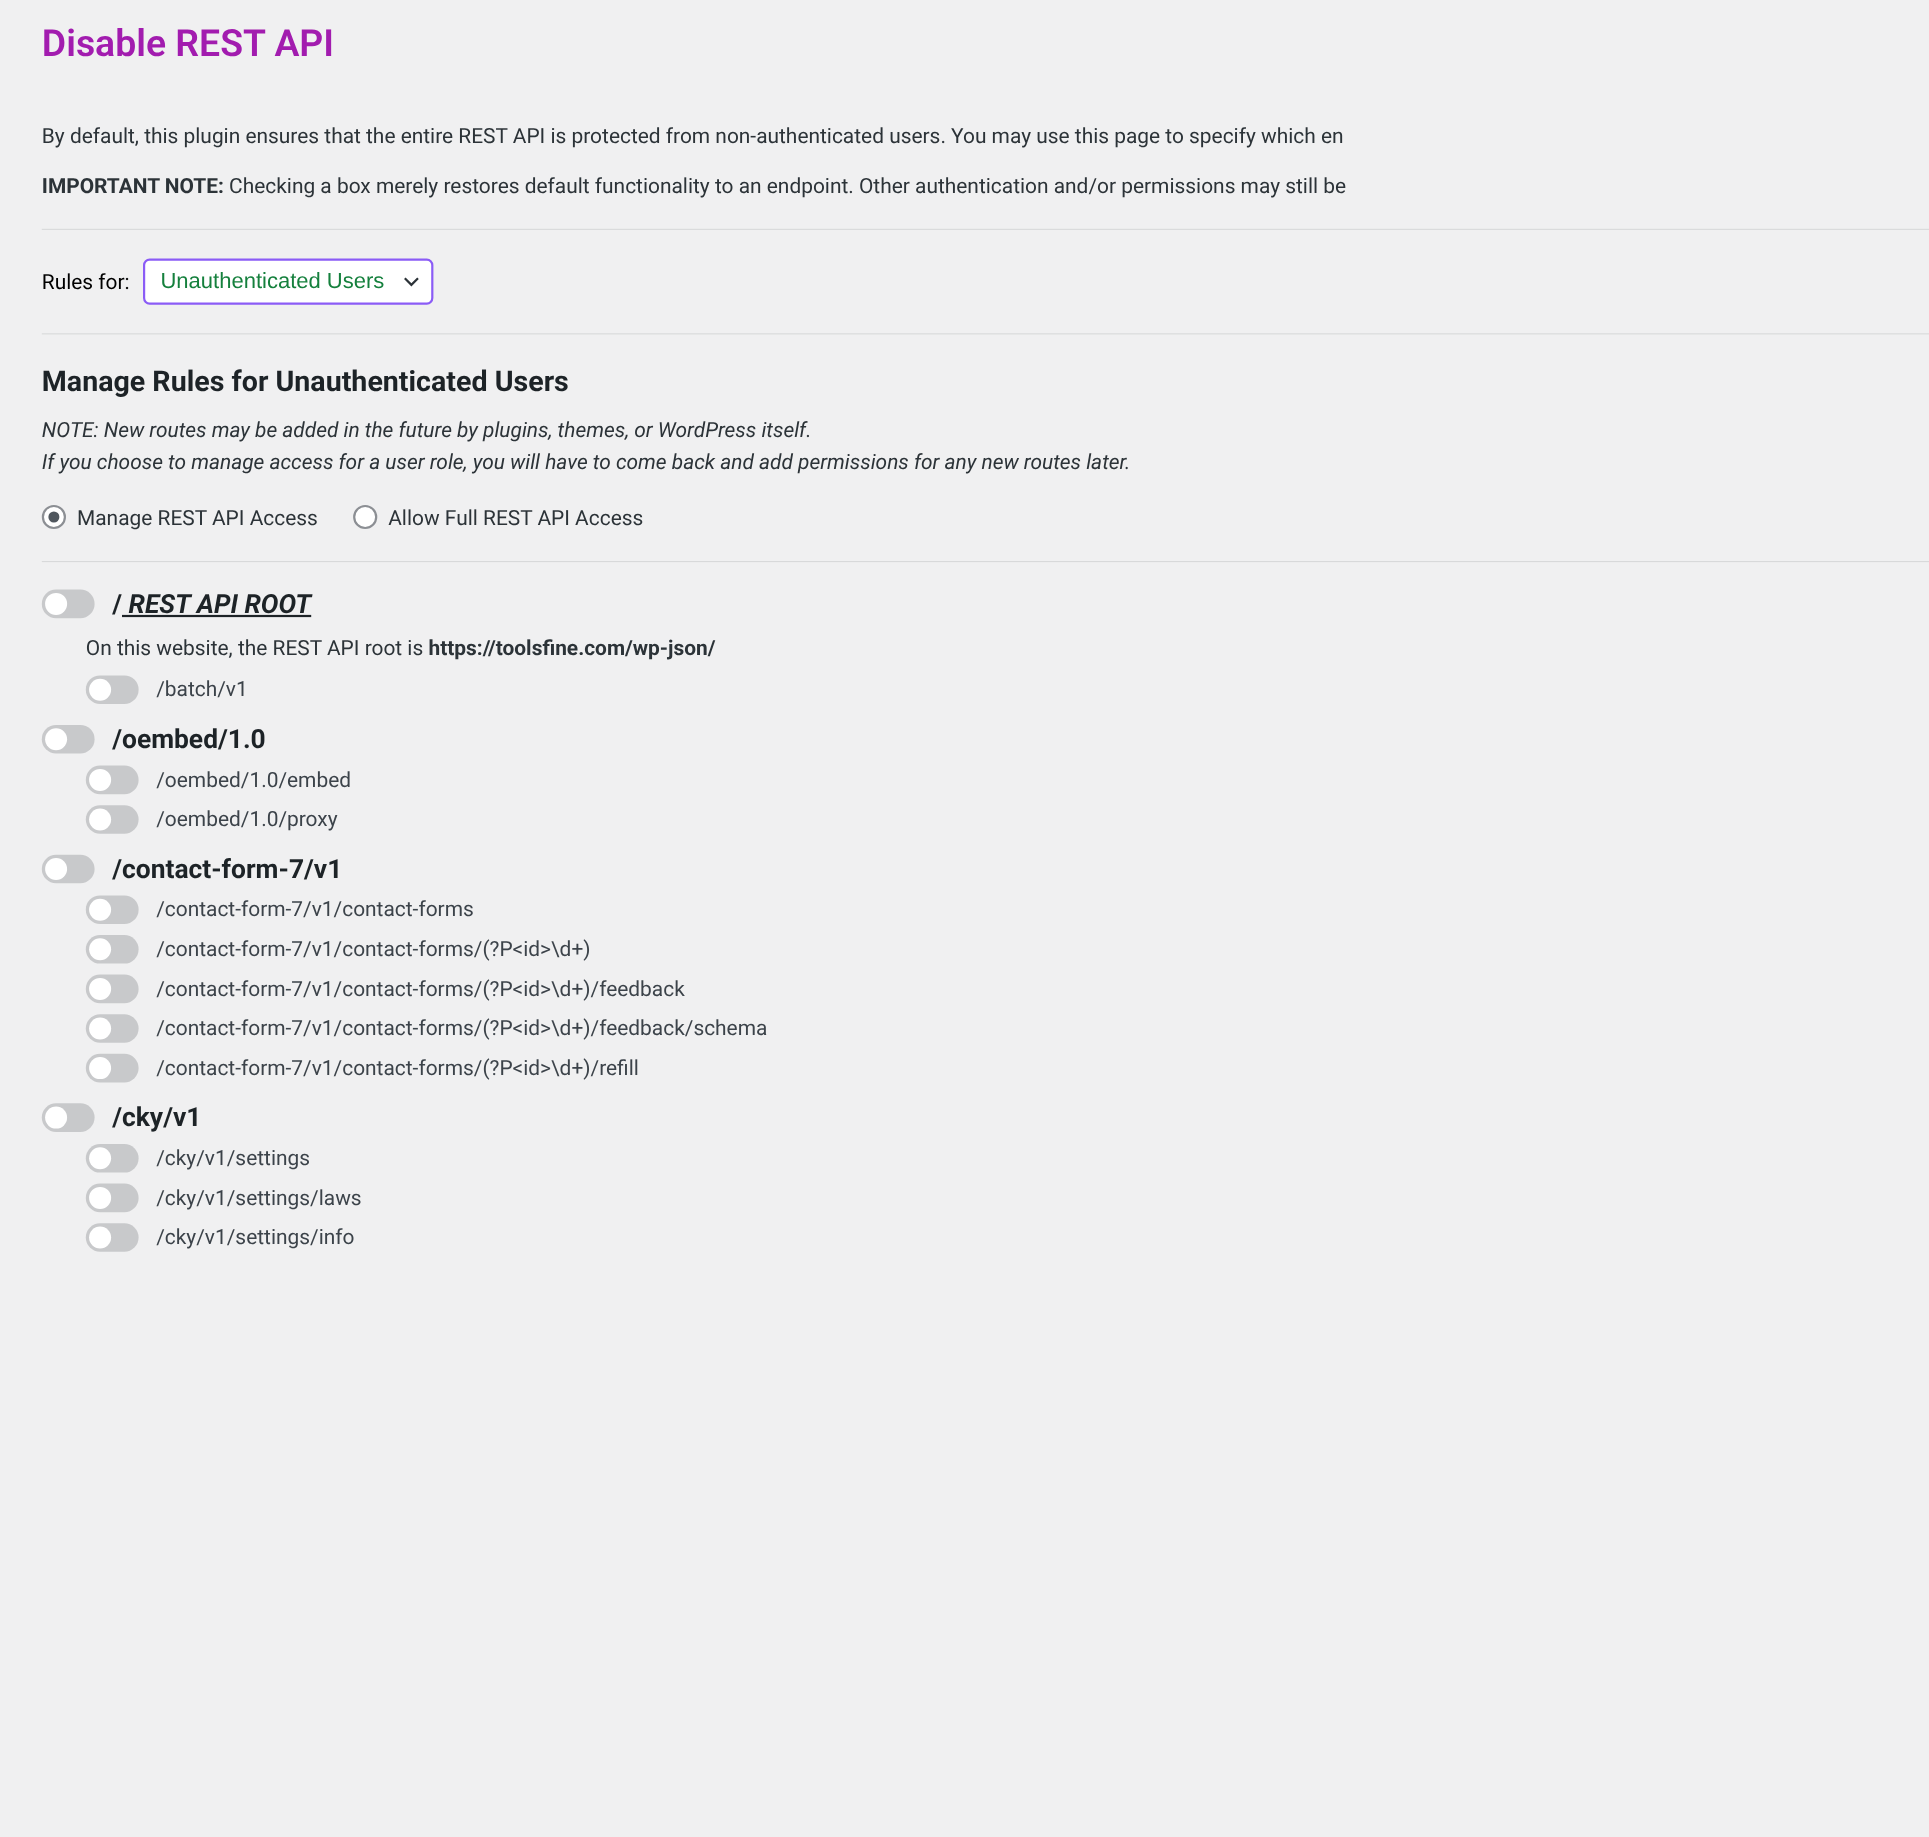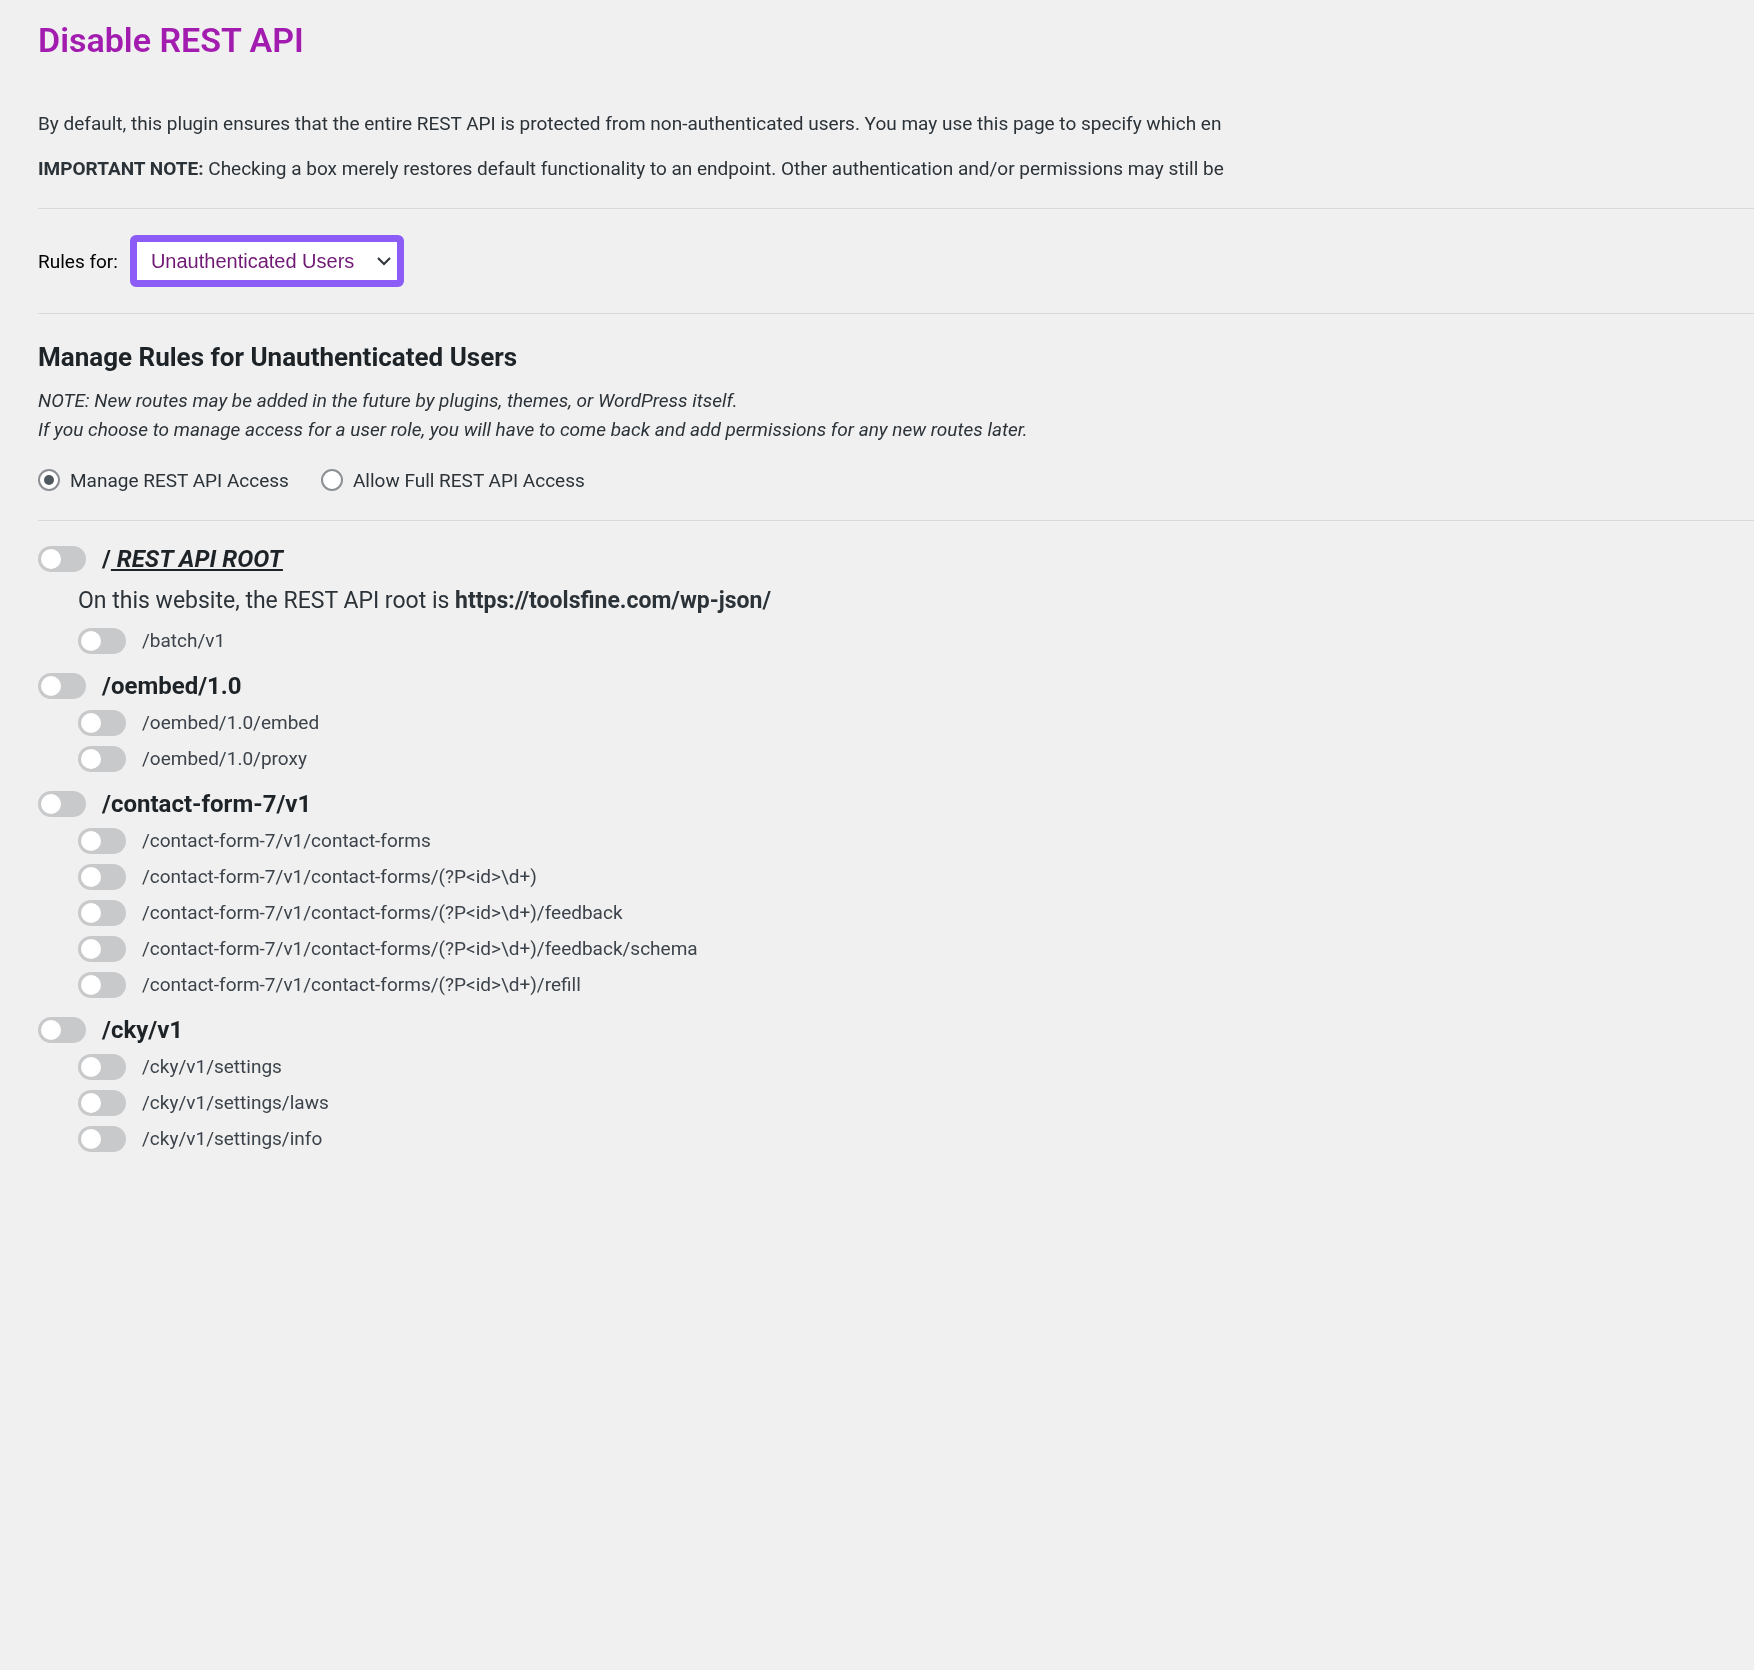--- a/index.html
+++ b/index.html
@@ -45,24 +45,24 @@
   .rules-for-label { font-size: 19px; color: #000000; }
   .select-wrap {
     position: relative;
     display: inline-block;
   }
   select.role-select {
     -webkit-appearance: none;
     appearance: none;
     font-size: 20px;
     padding: 8px 42px 8px 14px;
-    border: 7px solid #8b5cf6;
+    border: 2px solid #8b5cf6;
     border-radius: 6px;
     background: #fff;
-    color: #701a75;
+    color: #15803d;
   }
   .select-wrap .chevron {
     position: absolute;
     right: 12px;
     top: 50%;
     transform: translateY(-50%);
     pointer-events: none;
   }
   .chevron svg { width: 16px; height: 16px; display: block; }
   h2.section-title {
@@ -120,21 +120,21 @@
     color: #1d2327;
   }
   .group-label-suffix {
     font-size: 24px;
     font-weight: 700;
     font-style: italic;
     color: #1d2327;
     text-decoration: underline;
   }
   .root-info {
-    font-size: 23px;
+    font-size: 19px;
     color: #2c3338;
     margin: 14px 0 14px 40px;
   }
   .root-info .bold { font-weight: 700; }
   .child-list {
     margin-left: 40px;
   }
   .child-row {
     display: flex;
     align-items: center;

